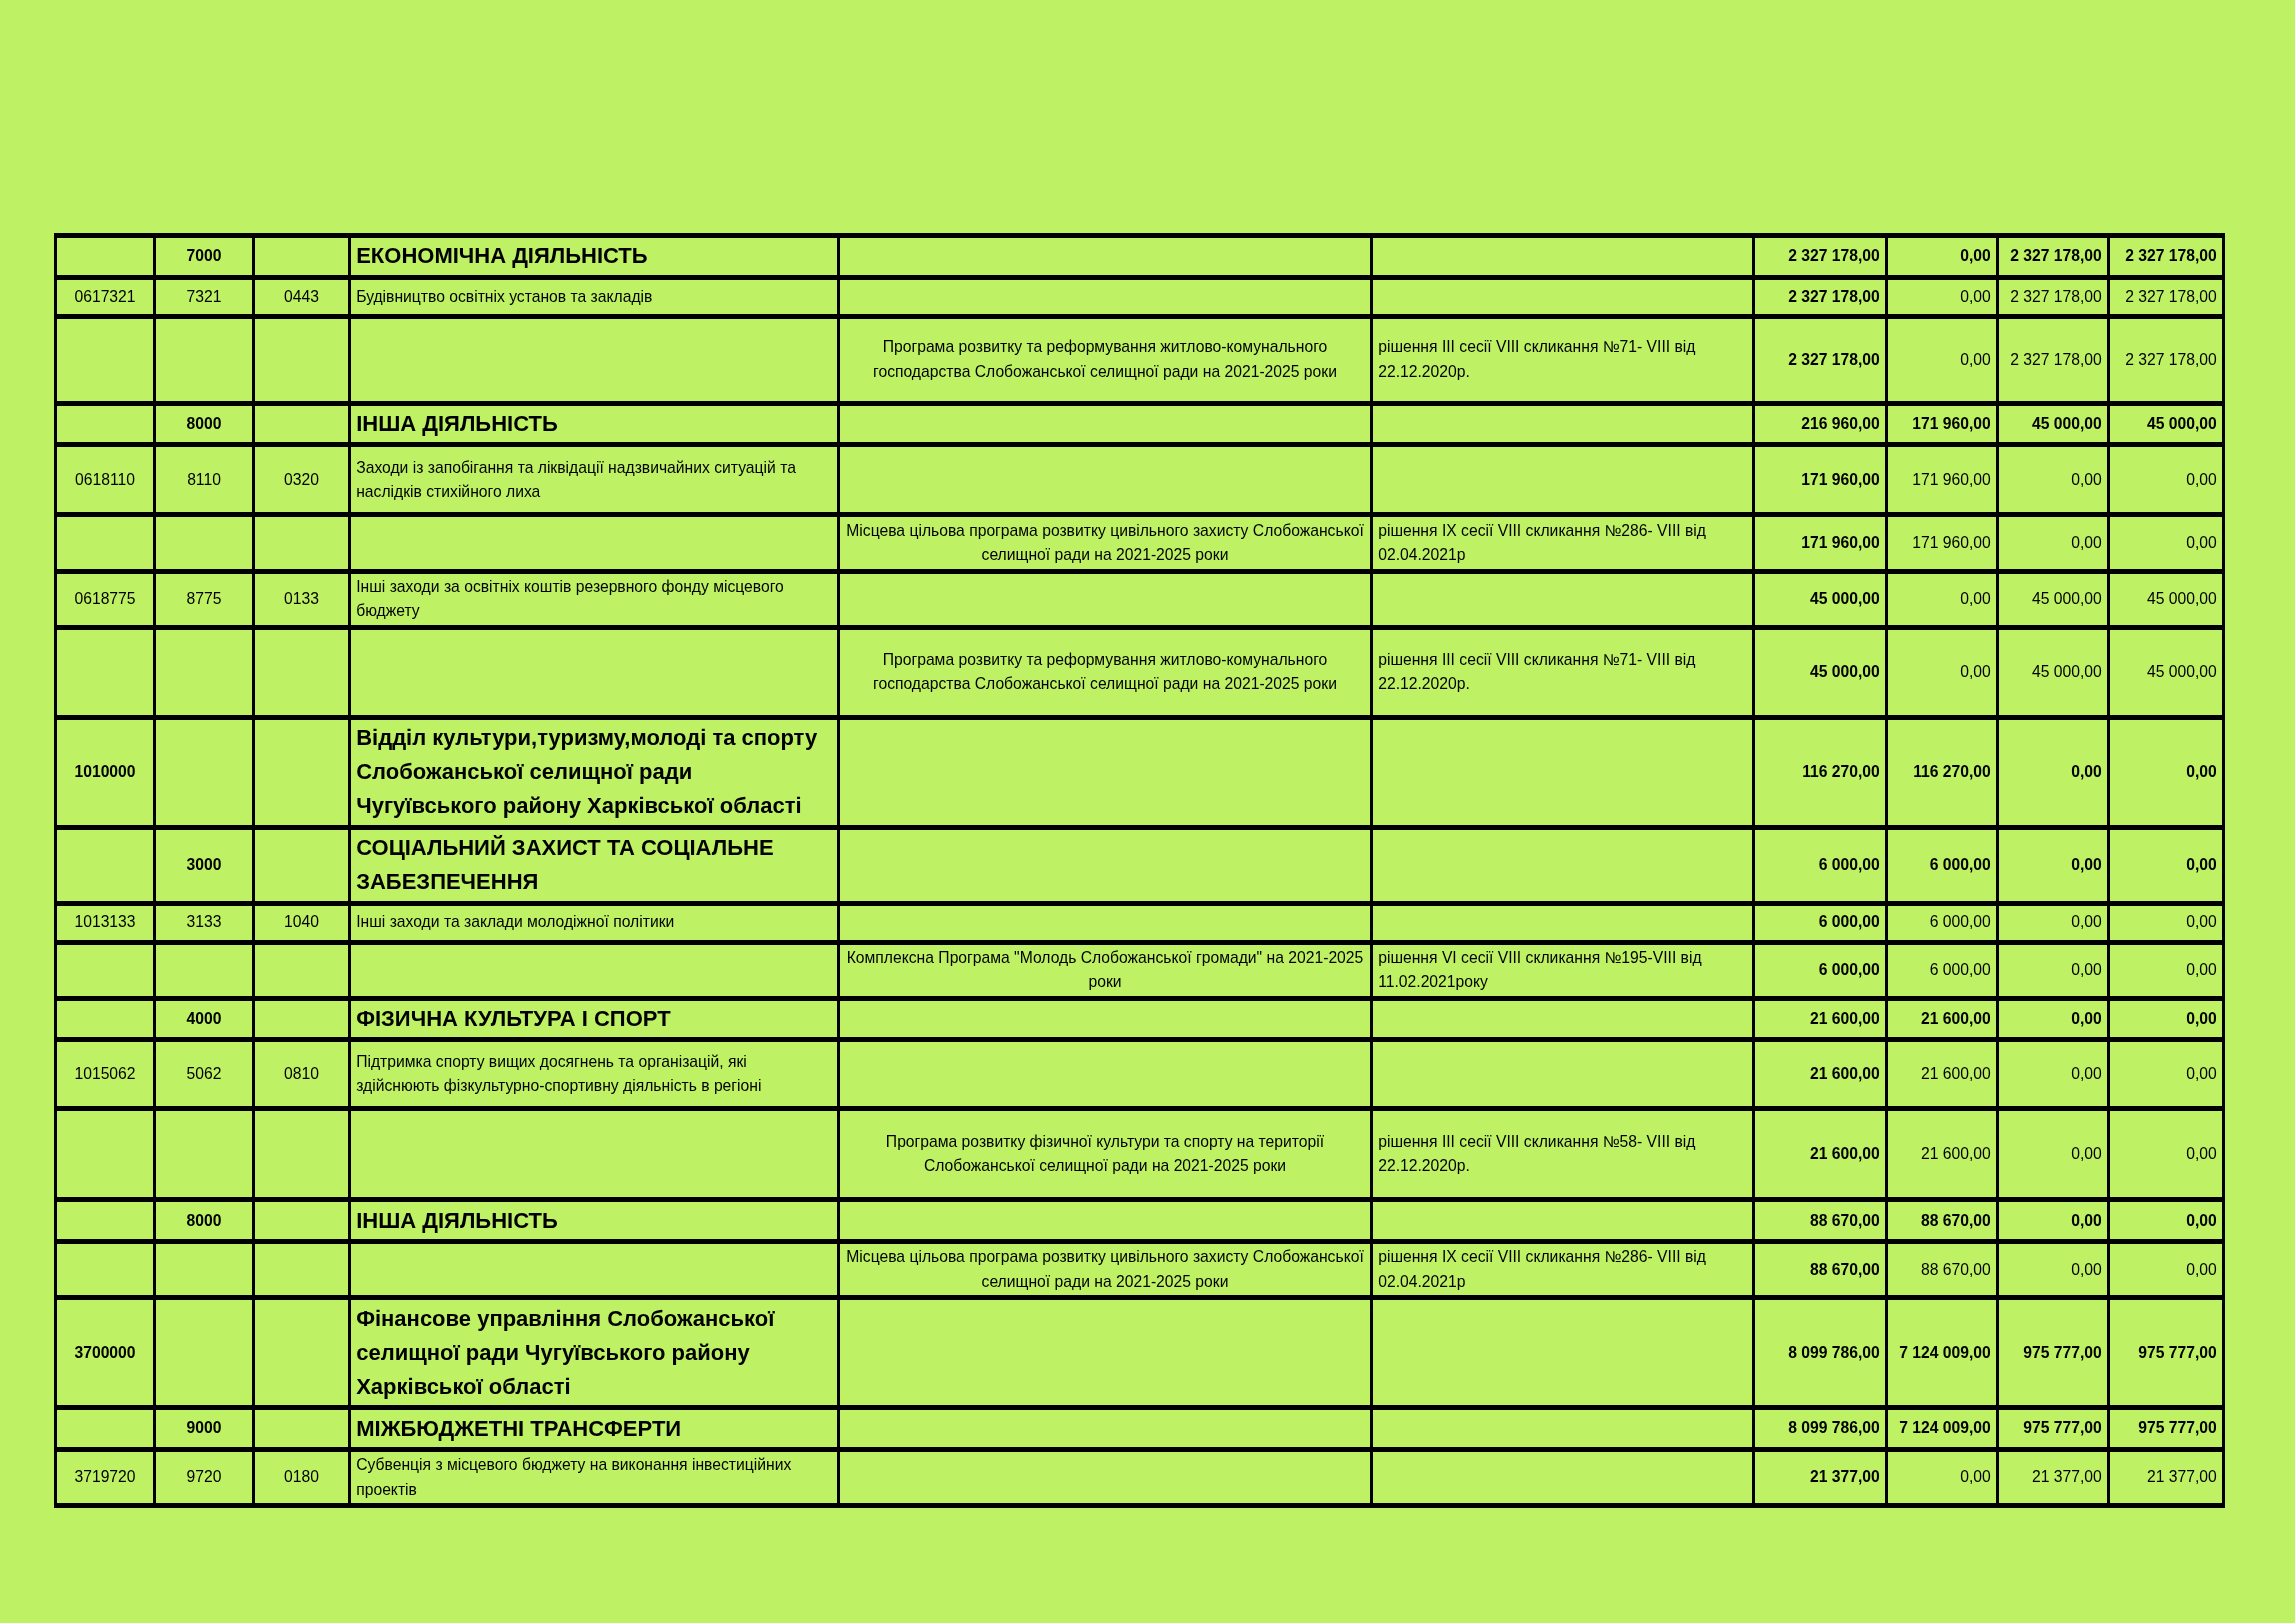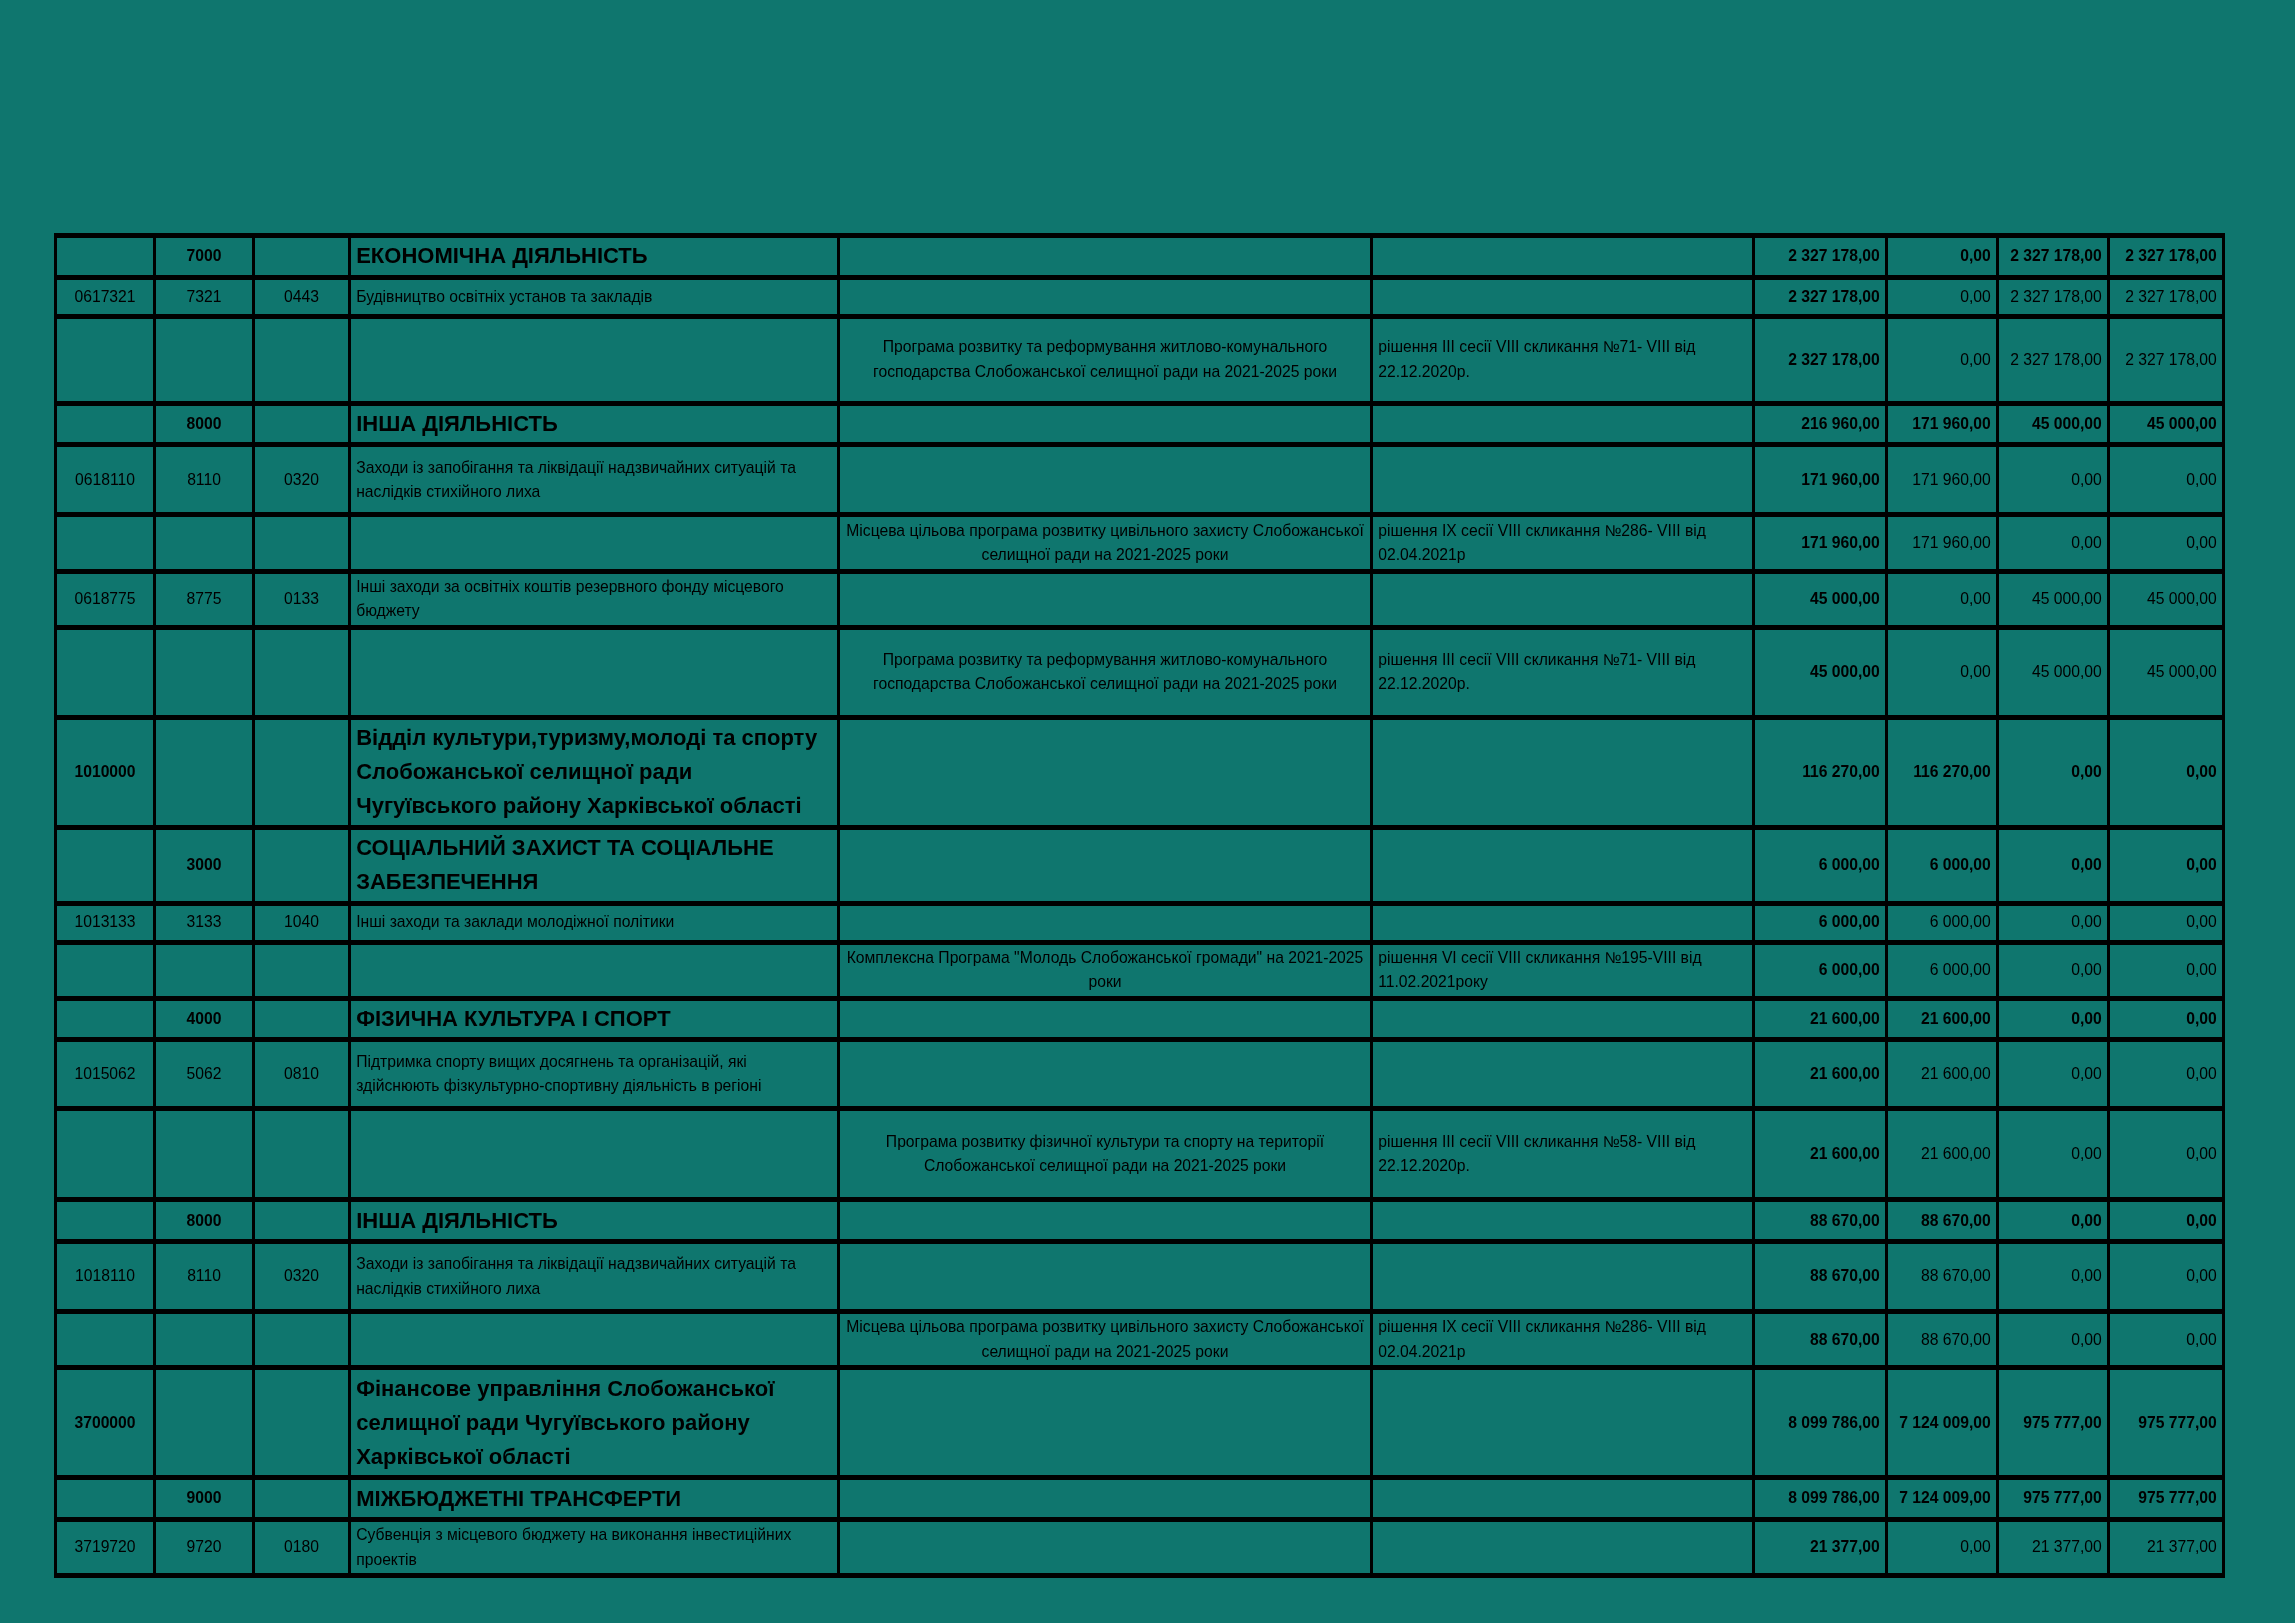--- a/index.html
+++ b/index.html
@@ -4,21 +4,21 @@
 <style>
   html, body {
     margin: 0;
     padding: 0;
     background: #ffffff;
   }
   .page {
     position: relative;
     width: 2295px;
     height: 1623px;
-    background: #0f766e;
+    background: #bef264;
     color: #000000;
     font-family: "Liberation Sans", sans-serif;
     overflow: hidden;
   }
   table.budget {
     position: absolute;
     left: 54px;
     top: 233px;
     width: 2169px;
     border-collapse: collapse;
@@ -248,32 +248,20 @@
     <td class="code">8000</td>
     <td class="code"></td>
     <td class="name">ІНША ДІЯЛЬНІСТЬ</td>
     <td class="prog"></td>
     <td class="decis"></td>
     <td class="num v1">88 670,00</td>
     <td class="num">88 670,00</td>
     <td class="num">0,00</td>
     <td class="num">0,00</td>
   </tr>
-        <tr class="row-detail" style="height: 70px;">
-    <td class="code">1018110</td>
-    <td class="code">8110</td>
-    <td class="code">0320</td>
-    <td class="name">Заходи із запобігання та ліквідації надзвичайних ситуацій та наслідків стихійного лиха</td>
-    <td class="prog"></td>
-    <td class="decis"></td>
-    <td class="num v1">88 670,00</td>
-    <td class="num">88 670,00</td>
-    <td class="num">0,00</td>
-    <td class="num">0,00</td>
-  </tr>
         <tr class="row-program" style="height: 48px;">
     <td class="code"></td>
     <td class="code"></td>
     <td class="code"></td>
     <td class="name"></td>
     <td class="prog">Місцева цільова програма розвитку цивільного захисту Слобожанської селищної ради на 2021-2025 роки</td>
     <td class="decis">рішення IX сесії VIII скликання №286- VIII від 02.04.2021р</td>
     <td class="num v1">88 670,00</td>
     <td class="num">88 670,00</td>
     <td class="num">0,00</td>

